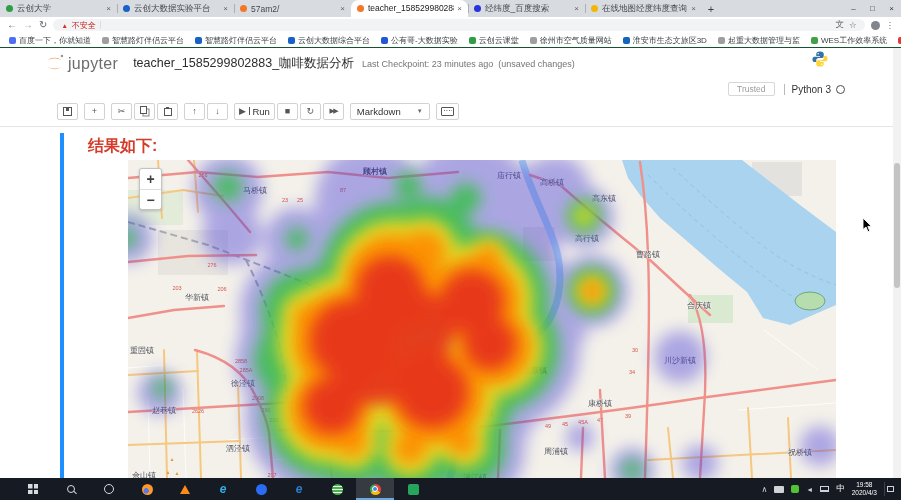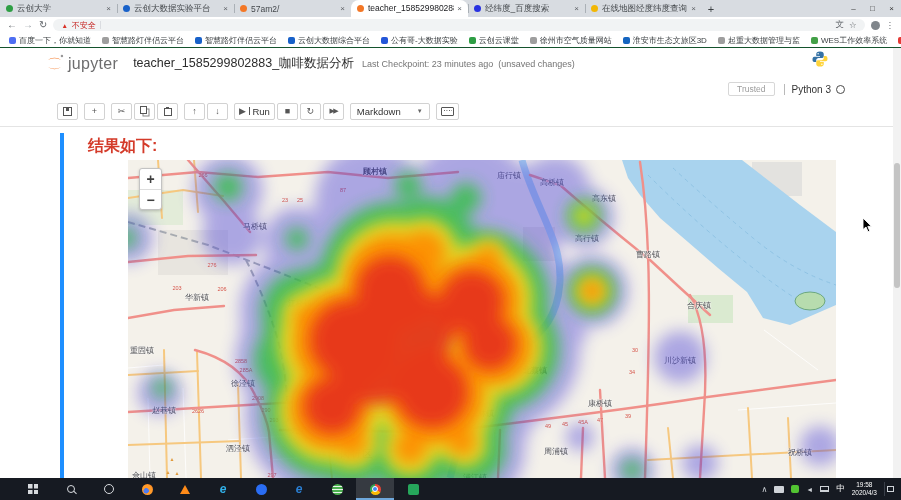--- a/index.html
+++ b/index.html
@@ -351,21 +351,21 @@
             <path d="M152,270 L312,272 C392,262 482,252 572,238 L708,220"></path>
             <path d="M512,2 C524,80 522,170 517,318"></path>
             <path d="M402,15 L432,25 Q472,60 522,100 Q552,128 582,155"></path>
             <path d="M562,135 Q582,170 576,250 L572,318"></path>
             <path d="M372,270 L370,318"></path>
             <path d="M455,268 L453,318"></path>
             <path d="M472,230 L477,318"></path>
           </g>
       </svg>
       <div class="lbl-layer" id="towns">
-          <span class="town" style="left: 127px; top: 30px; margin-top: 36px;">马桥镇</span>
+          <span class="town" style="left: 127px; top: 30px;">马桥镇</span>
           <span class="town" style="left: 247px; top: 11px; font-weight: bold;">顾村镇</span>
           <span class="town" style="left: 337px; top: 15px; margin-left: 44px;">庙行镇</span>
           <span class="town" style="left: 424px; top: 22px;">高桥镇</span>
           <span class="town" style="left: 476px; top: 38px;">高东镇</span>
           <span class="town" style="left: 459px; top: 78px;">高行镇</span>
           <span class="town" style="left: 520px; top: 94px;">曹路镇</span>
           <span class="town" style="left: 571px; top: 145px;">合庆镇</span>
           <span class="town" style="left: 69px; top: 137px;">华新镇</span>
           <span class="town" style="left: 172px; top: 143px;">江桥镇</span>
           <span class="town" style="left: 14px; top: 190px;">重固镇</span>

